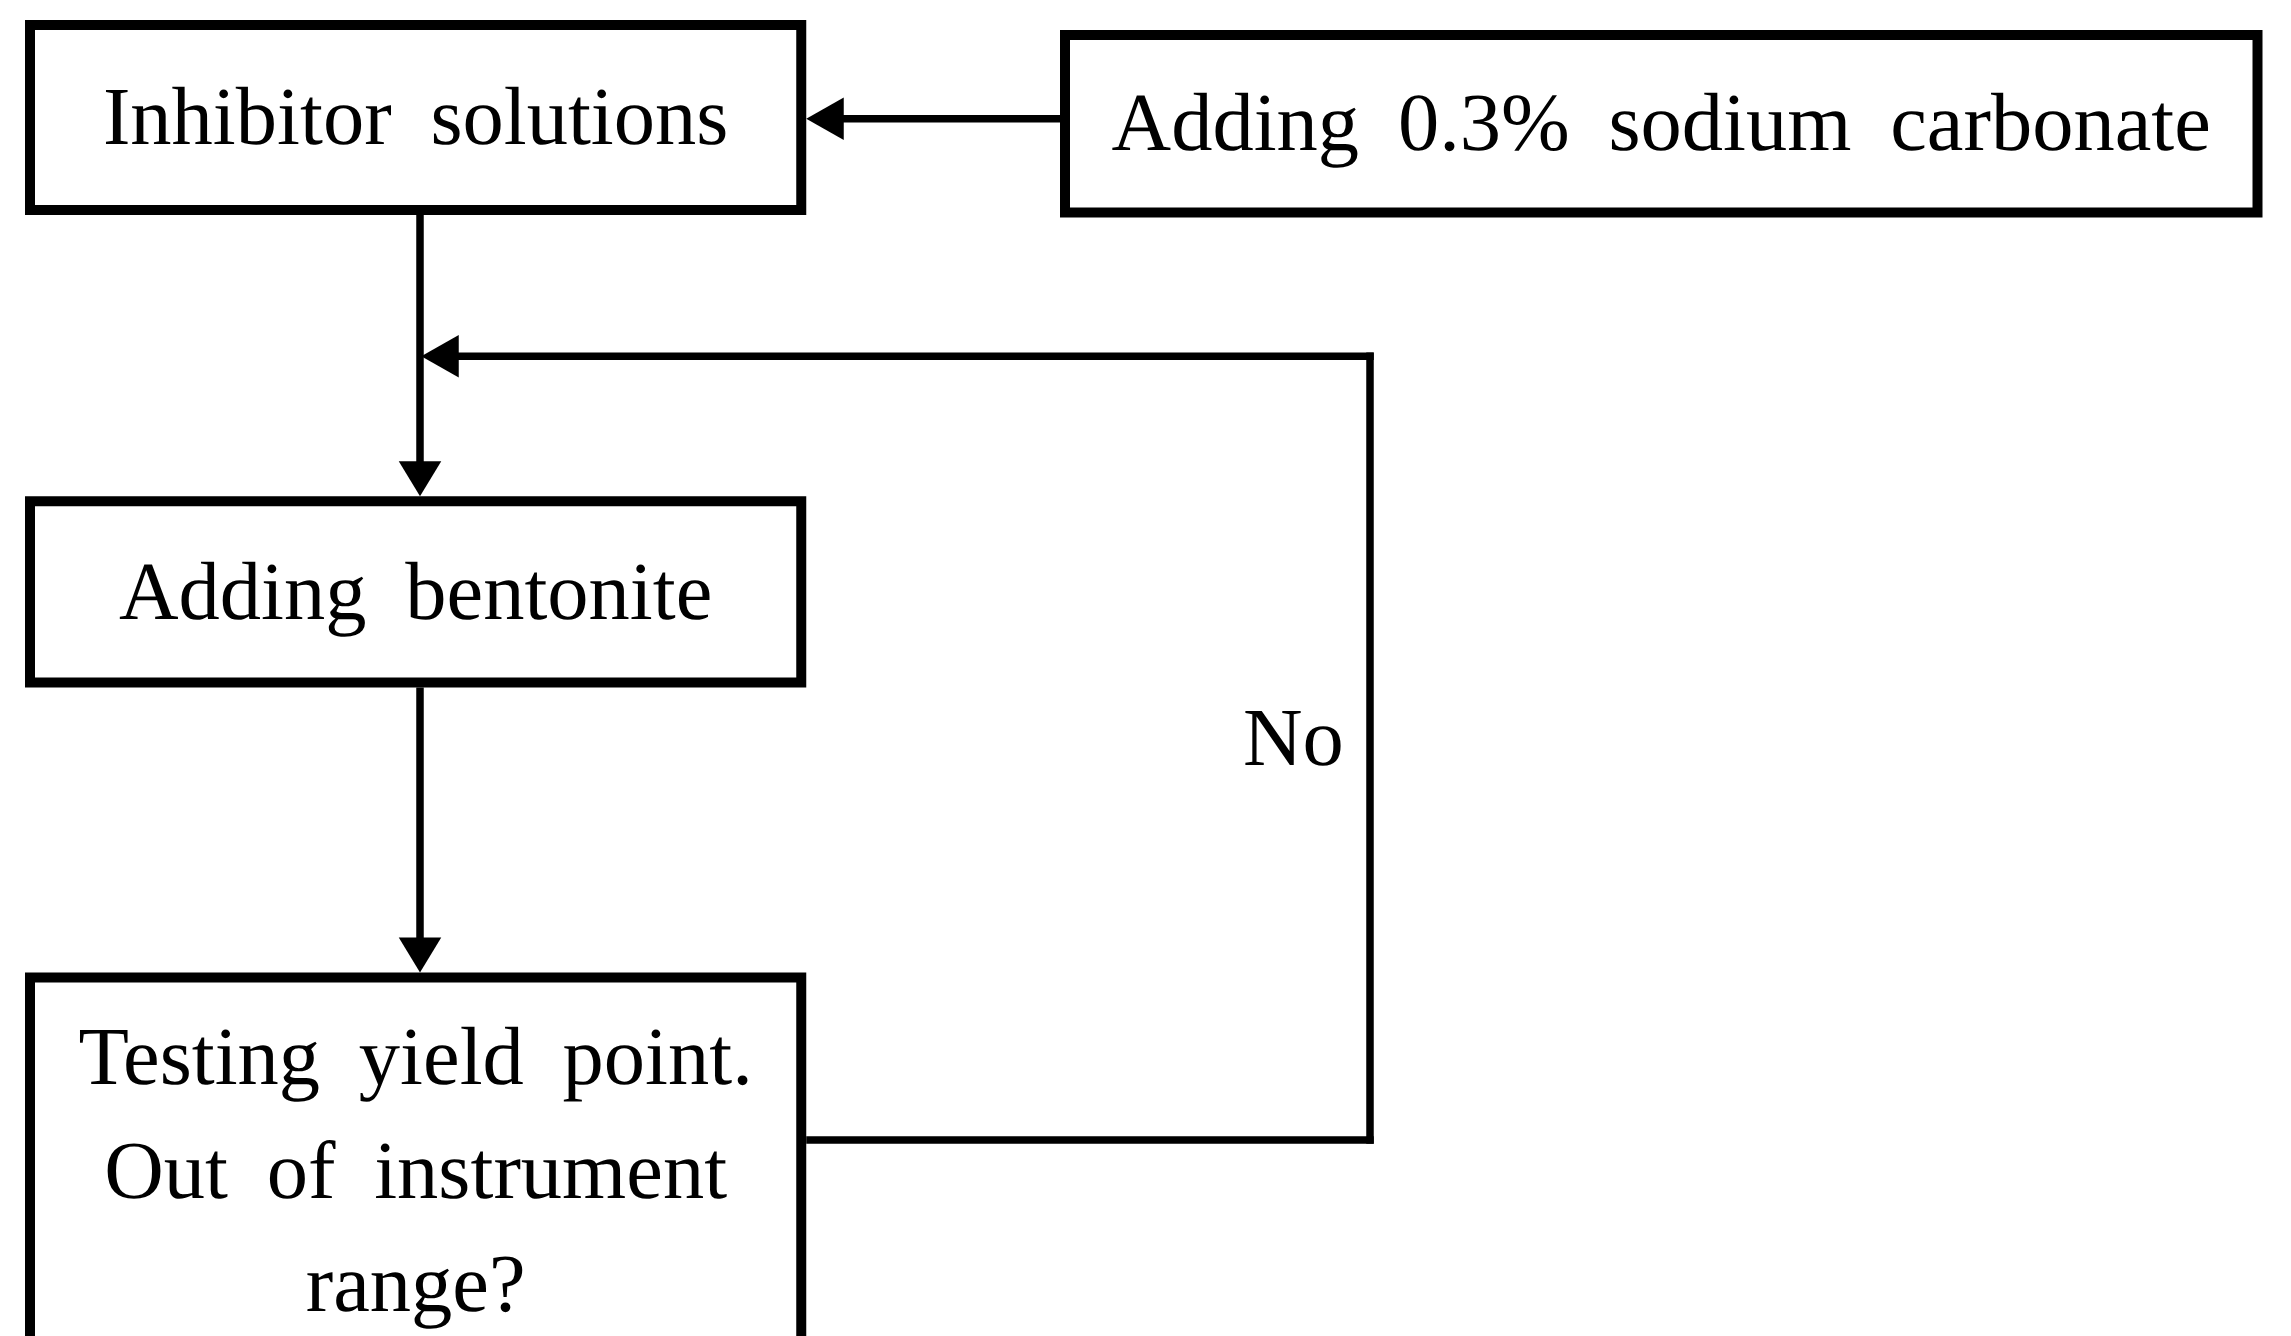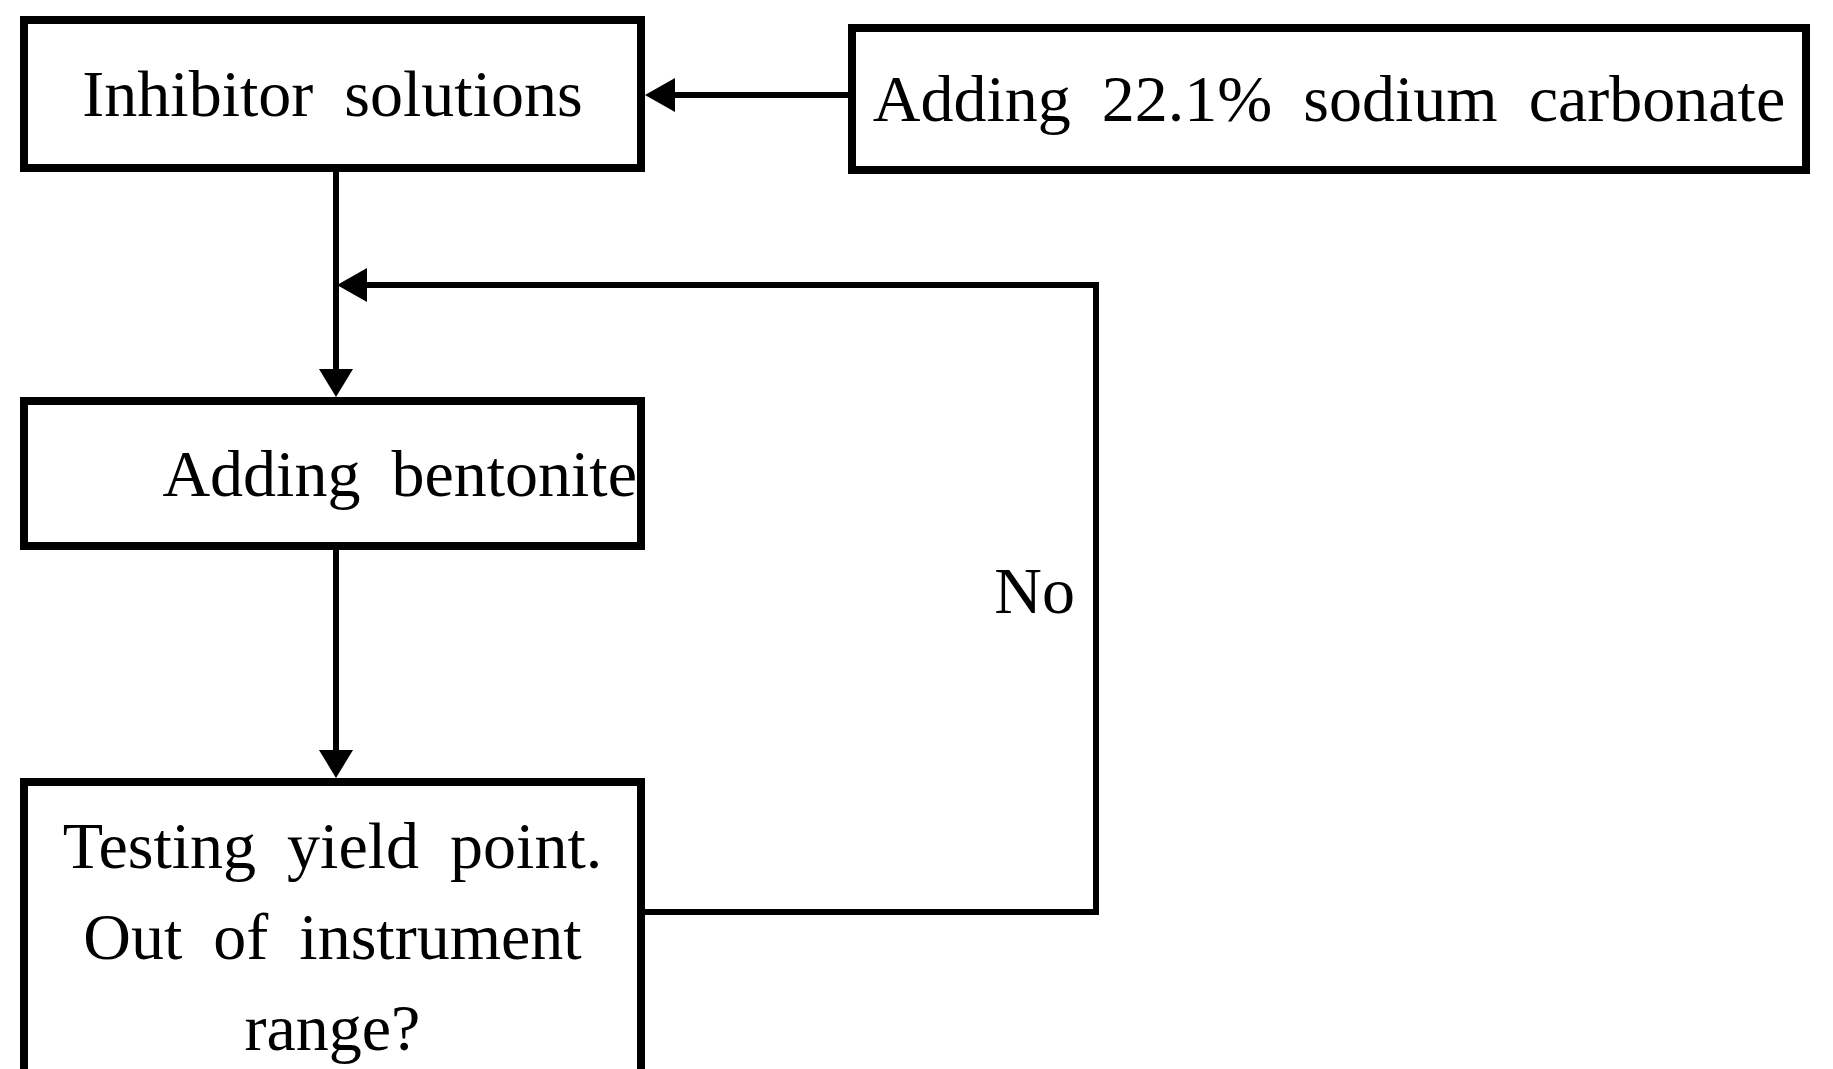--- a/index.html
+++ b/index.html
@@ -26,21 +26,21 @@
     align-items: center;
     justify-content: center;
     text-align: center;
     font-size: 66px;
     line-height: 1.38;
     word-spacing: 0.22em;
     white-space: pre-line;
   }
   #node-inhibitor { left: 20px;  top: 16px;  width: 625px; height: 156px; }
   #node-sodium    { left: 848px; top: 24px;  width: 962px; height: 150px; }
-  #node-bentonite { left: 20px;  top: 397px; width: 625px; height: 153px; justify-content: flex-end; }
+  #node-bentonite { left: 20px;  top: 397px; width: 625px; height: 153px; }
   #node-testing   { left: 20px;  top: 778px; width: 625px; height: 317px; }
 
   .edge-line {
     position: absolute;
     background: #000000;
   }
   
   #line-sodium-inhibitor { left: 668px; top: 92px; width: 180px; height: 6px; }
   
   #line-inhibitor-bentonite { left: 333px; top: 172px; width: 6px; height: 202px; }
@@ -82,21 +82,21 @@
 </head>
 <body>
 
 <div class="canvas">
 
   <div class="node" id="node-inhibitor">
     <span>Inhibitor solutions</span>
   </div>
 
   <div class="node" id="node-sodium">
-    <span>Adding 22.1% sodium carbonate</span>
+    <span>Adding 0.3% sodium carbonate</span>
   </div>
 
   <div class="node" id="node-bentonite">
     <span>Adding bentonite</span>
   </div>
 
   <div class="node" id="node-testing">
     <span>Testing yield point.
 Out of instrument
 range?</span>

